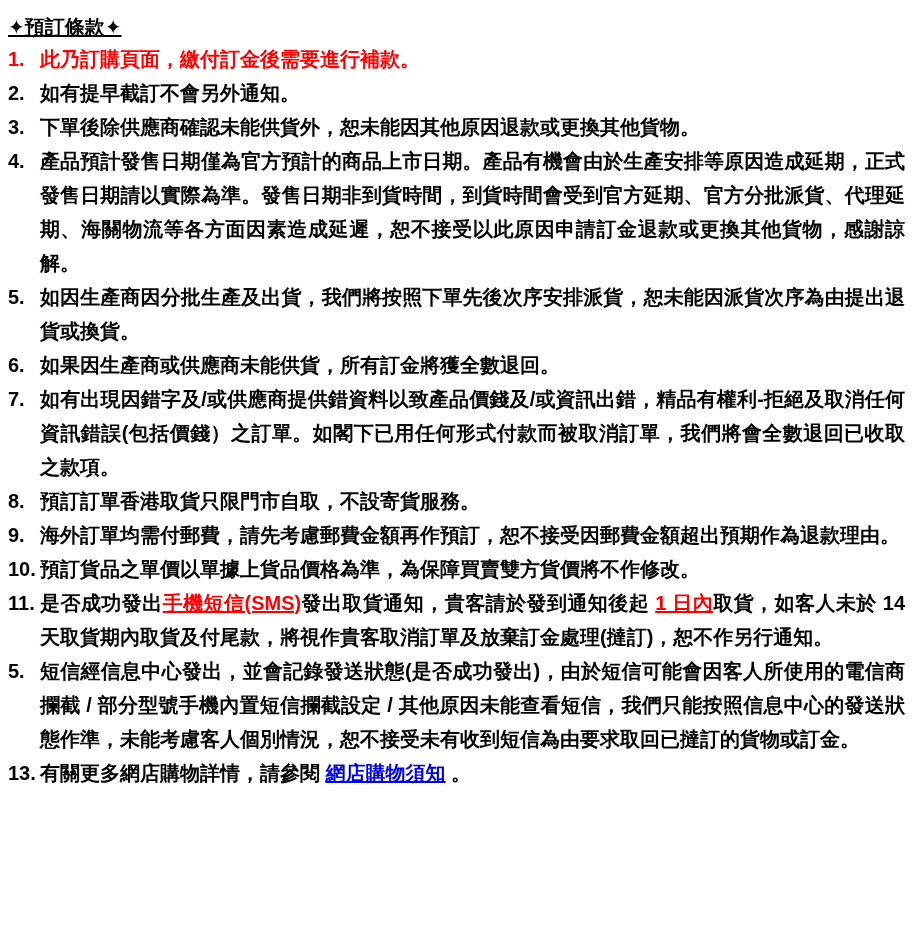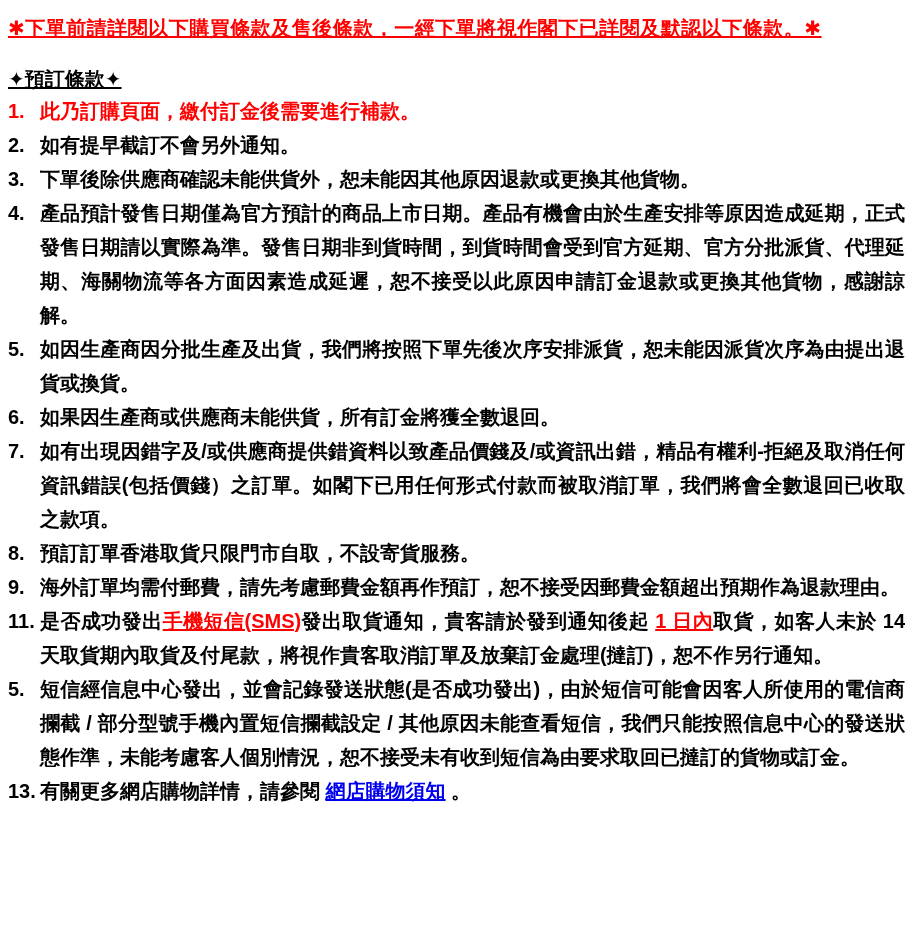--- a/index.html
+++ b/index.html
@@ -62,21 +62,20 @@
   a.seg.link {
     color: var(--link-blue, #0000ee);
     text-decoration: underline;
     cursor: pointer;
   }
 </style>
 </head>
 <body>
 
 <div class="page">
-  <div class="header-notice">✱下單前請詳閱以下購買條款及售後條款，一經下單將視作閣下已詳閱及默認以下條款。✱</div>
 
   <div class="section-title">✦預訂條款✦</div>
 
   <ol class="terms-list" id="terms-list">
       <li class="term-item">
         <span class="term-number red">1.</span>
         <div class="term-text"><span class="seg red">此乃訂購頁面，繳付訂金後需要進行補款。</span></div>
       </li>
       <li class="term-item">
         <span class="term-number">2.</span>
@@ -104,20 +103,24 @@
       </li>
       <li class="term-item">
         <span class="term-number">8.</span>
         <div class="term-text"><span class="seg normal">預訂訂單香港取貨只限門市自取，不設寄貨服務。</span></div>
       </li>
       <li class="term-item">
         <span class="term-number">9.</span>
         <div class="term-text"><span class="seg normal">海外訂單均需付郵費，請先考慮郵費金額再作預訂，恕不接受因郵費金額超出預期作為退款理由。</span></div>
       </li>
       <li class="term-item">
+        <span class="term-number">10.</span>
+        <div class="term-text"><span class="seg normal">預訂貨品之單價以單據上貨品價格為準，為保障買賣雙方貨價將不作修改。</span></div>
+      </li>
+      <li class="term-item">
         <span class="term-number">11.</span>
         <div class="term-text"><span class="seg normal">是否成功發出</span><span class="seg red-underline">手機短信(SMS)</span><span class="seg normal">發出取貨通知，貴客請於發到通知後起 </span><span class="seg red-underline">1 日內</span><span class="seg normal">取貨，如客人未於 14 天取貨期內取貨及付尾款，將視作貴客取消訂單及放棄訂金處理(撻訂)，恕不作另行通知。</span></div>
       </li>
       <li class="term-item">
         <span class="term-number">5.</span>
         <div class="term-text"><span class="seg normal">短信經信息中心發出，並會記錄發送狀態(是否成功發出)，由於短信可能會因客人所使用的電信商攔截 / 部分型號手機內置短信攔截設定 / 其他原因未能查看短信，我們只能按照信息中心的發送狀態作準，未能考慮客人個別情況，恕不接受未有收到短信為由要求取回已撻訂的貨物或訂金。</span></div>
       </li>
       <li class="term-item">
         <span class="term-number">13.</span>
         <div class="term-text"><span class="seg normal">有關更多網店購物詳情，請參閱 </span><a href="#" class="seg link">網店購物須知</a><span class="seg normal"> 。</span></div>

